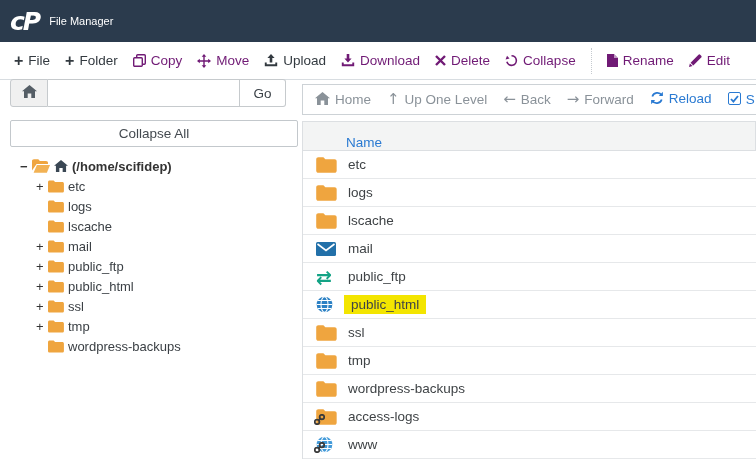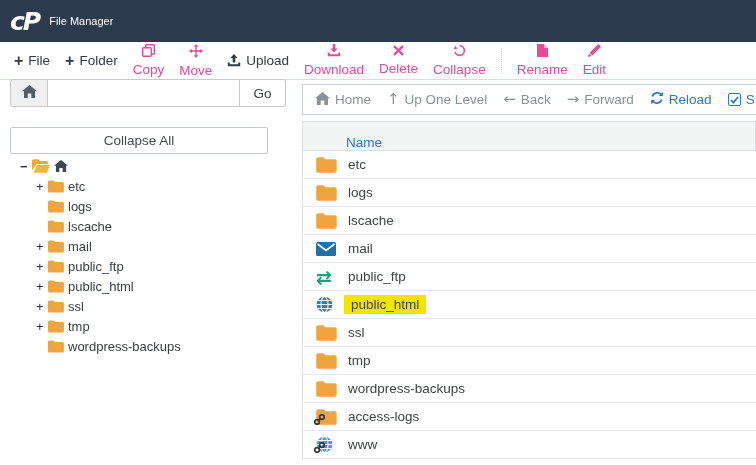--- a/index.html
+++ b/index.html
@@ -12,50 +12,50 @@
   .cp-logo { color:#fff; font-family:"DejaVu Sans", sans-serif; font-style:italic;
     font-weight:bold; font-size:25px; letter-spacing:-2px; margin-right:10px; }
   .app-title { color:#fff; font-size:11px; }
 
   
   .toolbar { position:absolute; left:0; top:42px; width:756px; height:38px;
     background:#fff; border-bottom:1px solid #d8dde1; display:flex;
     align-items:center; padding-left:14px; gap:15px; white-space:nowrap; }
   .tb-item { display:inline-flex; align-items:center; gap:5px; font-size:13.5px;
     color:#333a40; cursor:pointer; flex:none; }
-  .tb-item.disabled { color:#ec4899; cursor:default;flex-direction:column; }
+  .tb-item.disabled { color:#701a75; cursor:default; }
   .tb-item svg { display:block; }
   .tb-plus { font-weight:bold; font-size:16px; line-height:1; }
   .tb-sep { border-left:1px dotted #c5cacf; height:26px; flex:none; }
 
   
   .pathbar { position:absolute; left:10px; top:79px; width:276px; height:28px;
     display:flex; }
   .home-btn { width:38px; height:28px; background:#f0f0f0; border:1px solid #c6cacd;
     border-radius:3px 0 0 3px; display:flex; align-items:center; justify-content:center;
     color:#555e66; cursor:pointer; }
   .path-input { flex:1; height:28px; border:1px solid #c6cacd; border-left:none;
     outline:none; font-size:13px; padding:0 6px; color:#333; }
   .go-btn { width:46px; height:28px; background:#fff; border:1px solid #c6cacd;
     border-left:none; border-radius:0 3px 3px 0; font-size:13.5px; color:#3c4248;
     cursor:pointer; font-family:inherit; }
 
   
   .navbox { position:absolute; left:302px; top:84px; width:470px; height:31px;
     border:1px solid #cdd2d6; display:flex; align-items:center; padding:0 12px;
     gap:16px; overflow:hidden; white-space:nowrap; }
-  .nav-item { display:inline-flex; align-items:center; gap:5px; font-size:13.5px;
+  .nav-item { display:inline-flex; gap:5px; font-size:13.5px;
     color:#8a9299; cursor:pointer; flex:none; }
   .nav-item.blue { color:#2a7ad2; }
   .nav-arrow { font-family:"DejaVu Sans", sans-serif; font-size:15px; line-height:1; }
   .sel-box { width:13px; height:13px; border:1.5px solid #2a7ad2; border-radius:2px;
     display:inline-flex; align-items:center; justify-content:center; }
 
   
-  .collapse-btn { position:absolute; left:10px; top:127px; width:258px; height:27px;
+  .collapse-btn { position:absolute; left:10px; top:120px; width:288px; height:27px;
     background:#fff; border:1px solid #c3c8cc; border-radius:2px; font-size:13.5px;
     color:#444a50; cursor:pointer; font-family:inherit; }
 
   
   .tree { position:absolute; left:10px; top:156px; width:286px; }
   .tree-row { height:20px; display:flex; align-items:center; font-size:13px;
     color:#3b4045; cursor:pointer; padding-left:26px; }
   .tree-row.root { padding-left:10px; font-weight:bold; color:#333; }
   .expander { width:12px; flex:none; font-size:13px; color:#333; }
   .tree-ico { margin-right:4px; display:inline-flex; flex:none; }
@@ -225,20 +225,21 @@
         <svg width="18" height="14" viewBox="0 0 18 14">
           <path d="M0 2.2C0 1 .8.3 2 .3h4.3l1.6 1.8h6.1c1.2 0 2 .7 2 1.9v1H4.6L0 11.5Z" fill="#efa53f"></path>
           <path d="M4.9 6H18l-3.1 7.7H1.6Z" fill="#f2b254"></path>
         </svg>
       </span>
     <span class="tree-home">
         <svg width="14" height="12" viewBox="0 0 15 13" fill="currentColor">
           <path d="M7.5 0L15 6.2h-2v6.8H9.3V8.6H5.7V13H2V6.2H0Z"></path>
         </svg>
       </span>
+    <span>(/home/scifidep)</span>
   </div>
   <div class="tree-row">
     <span class="expander">+</span>
     <span class="tree-ico">
         <svg width="16" height="13" viewBox="0 0 18 14">
           <path d="M0 2C0 .9.8.2 1.9.2h4.4L8 2h8c1.2 0 1.9.7 1.9 1.8V12c0 1.1-.7 1.8-1.9 1.8H1.9C.8 13.8 0 13.1 0 12Z" fill="#efa53f"></path>
         </svg>
       </span>
     <span>etc</span>
   </div>

